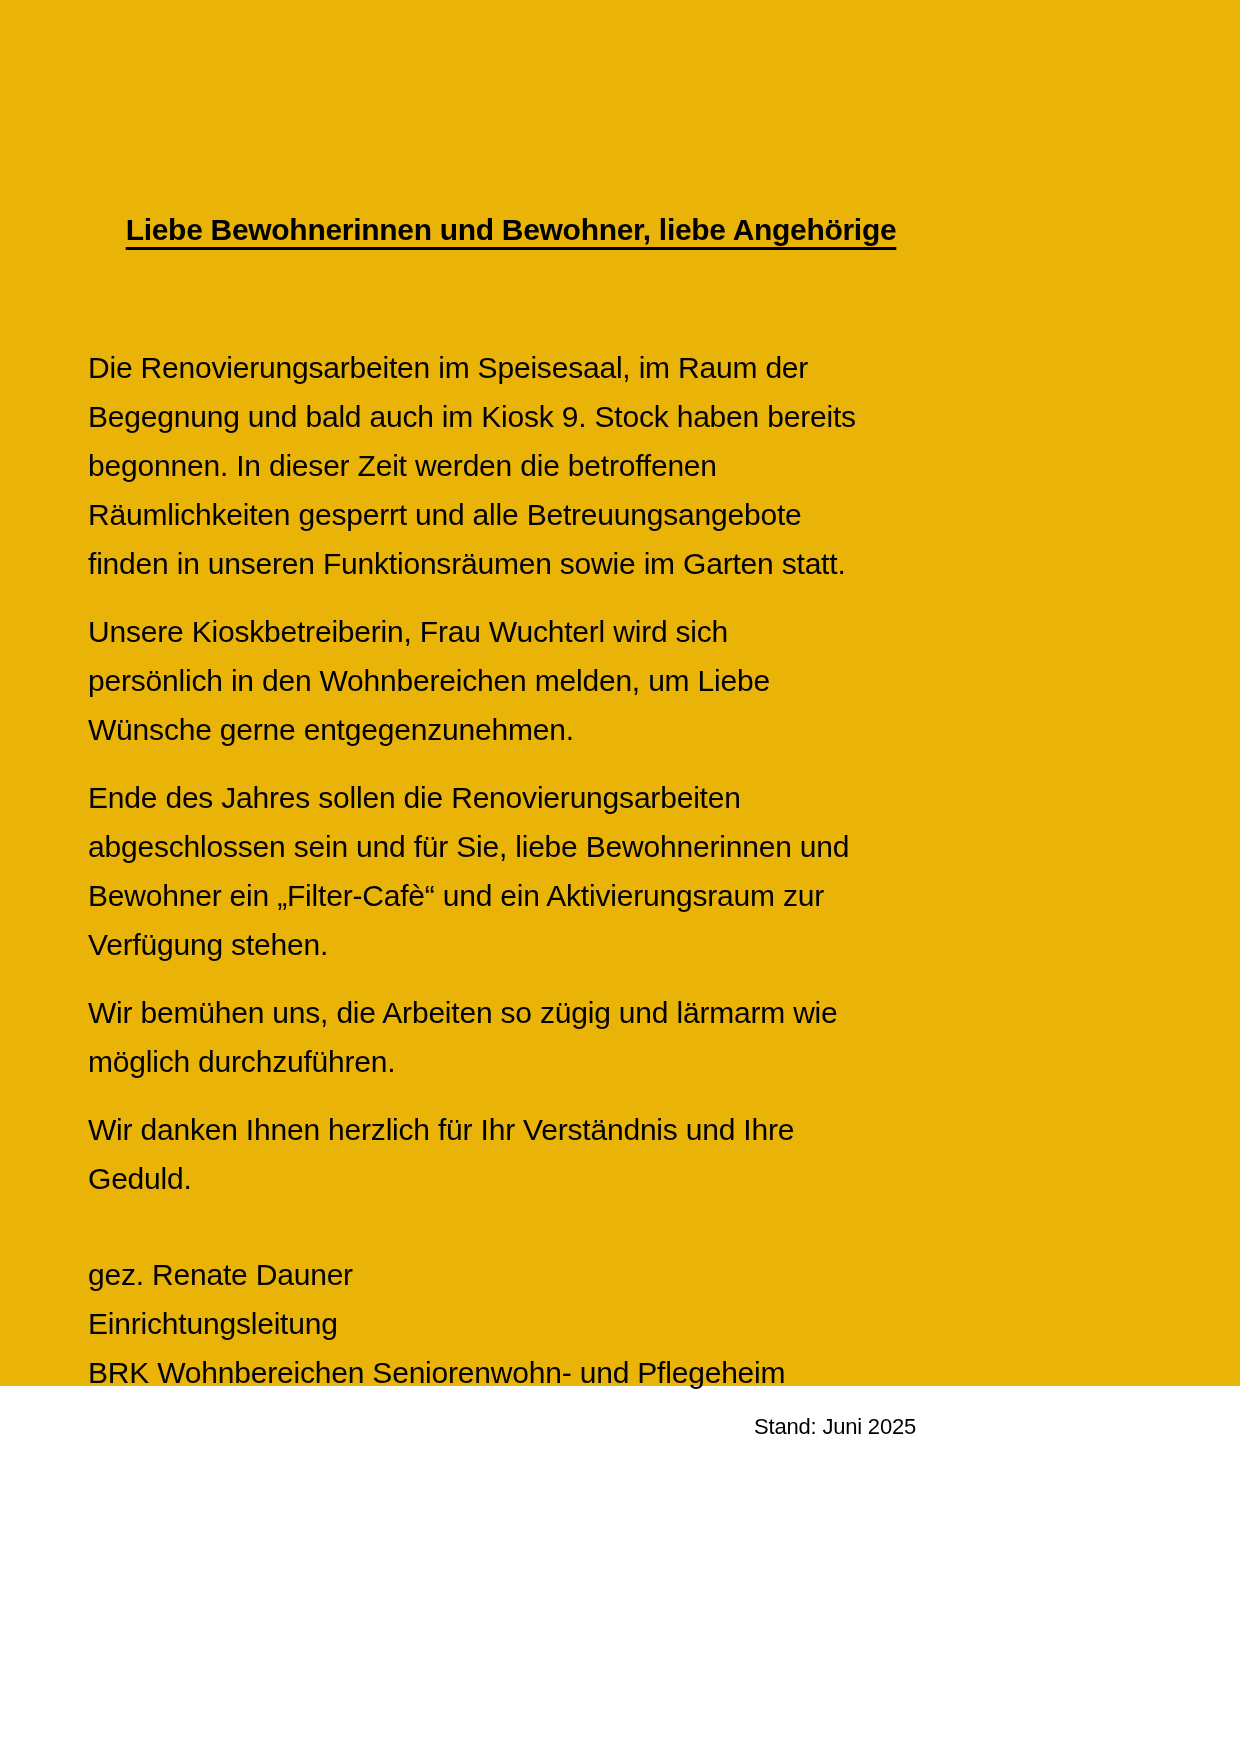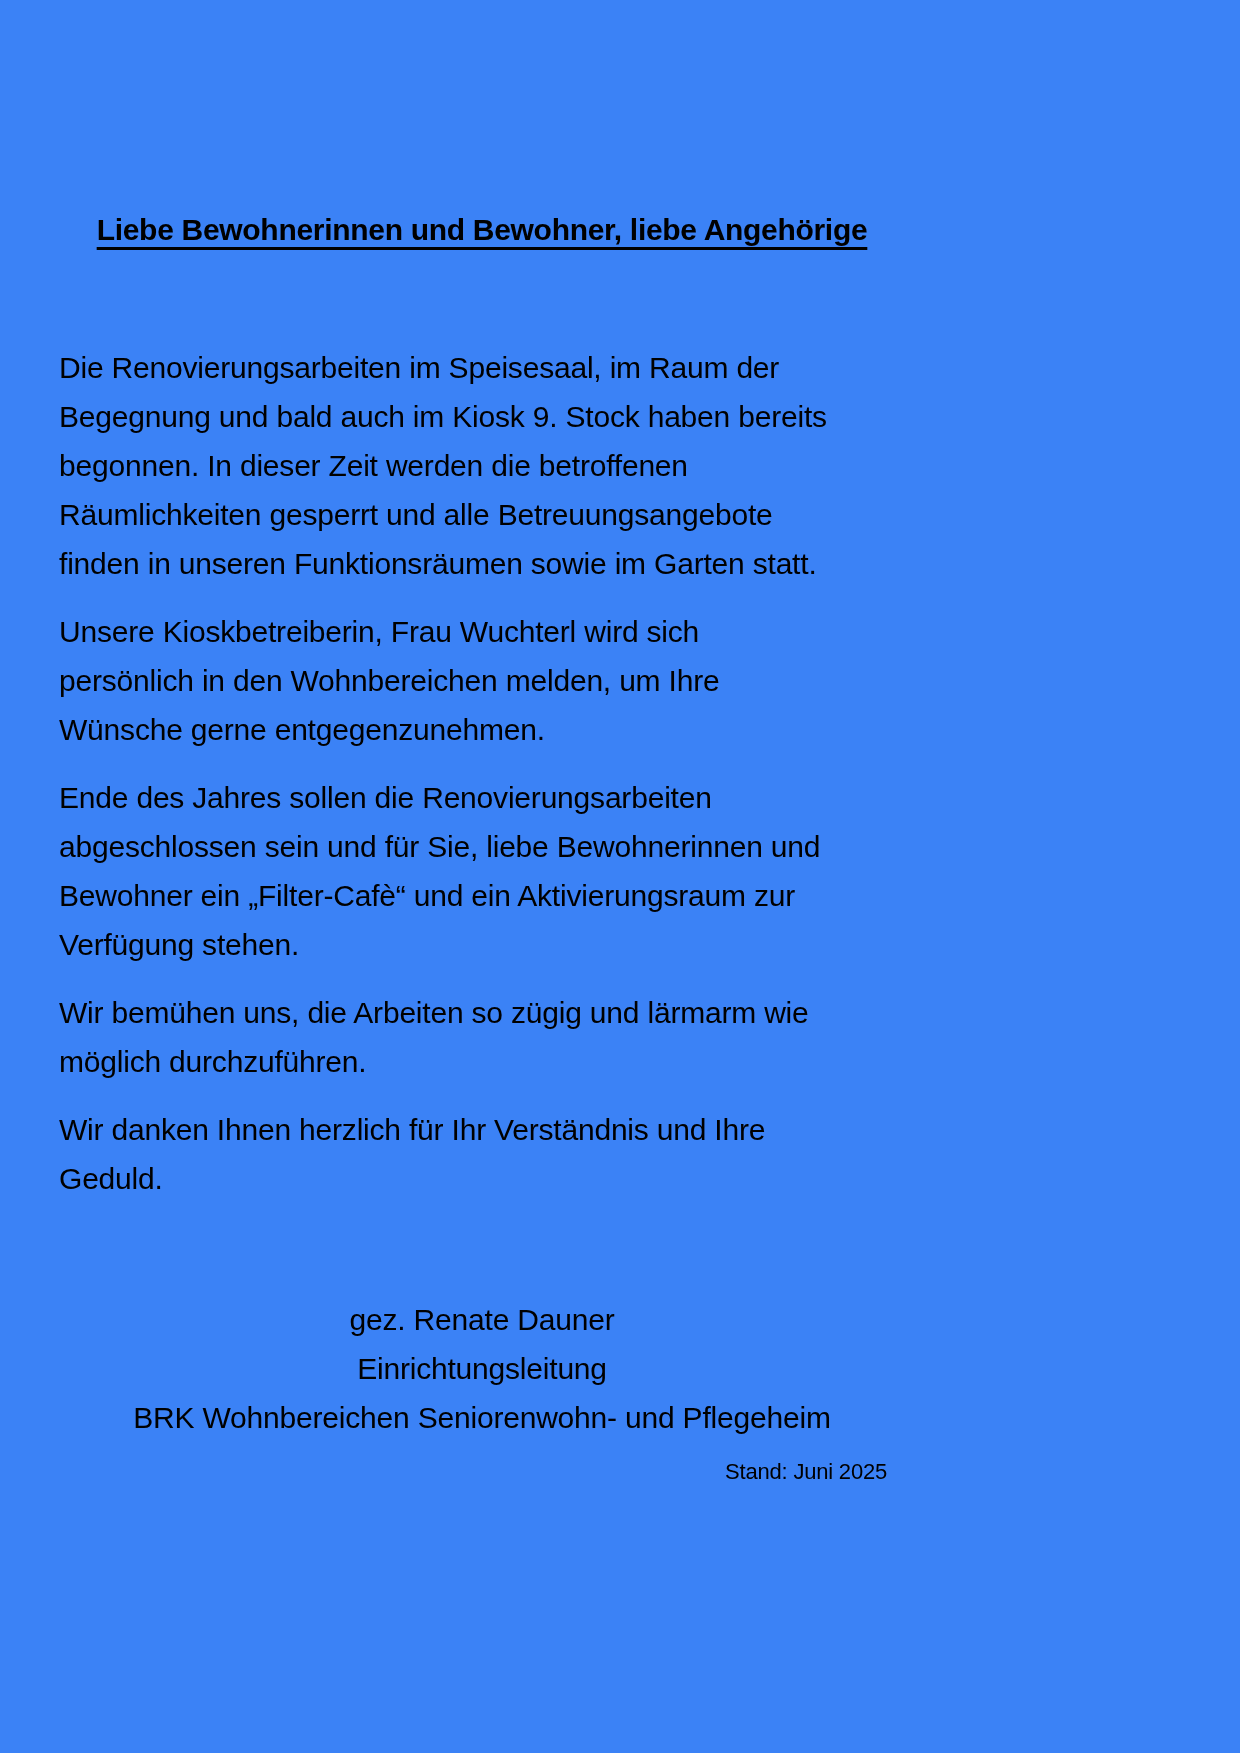--- a/index.html
+++ b/index.html
@@ -12,23 +12,23 @@
     font-family: "Liberation Sans", sans-serif;
     color: #000000;
     width: 1240px;
     height: 1753px;
     position: relative;
     overflow: hidden;
   }
   .page {
     box-sizing: border-box;
     width: 1240px;
-    height: 1753px;
-    padding: 205px 0 0 59px;
-    background: #3b82f6;
+    height: 1386px;
+    padding: 205px 0 0 88px;
+    background: #eab308;
   }
   .content {
     width: 846px;
   }
   .heading {
     margin: 0;
     font-size: 30px;
     font-weight: 700;
     line-height: 50px;
     letter-spacing: -0.3px;
@@ -44,25 +44,24 @@
     margin-top: 88px;
     font-size: 30px;
     line-height: 49px;
     letter-spacing: -0.2px;
   }
   .body-text p {
     margin: 0 0 19px 0;
     white-space: pre-line;
   }
   .signature {
-    margin-top: 92px;
+    margin-top: 47px;
     font-size: 30px;
     line-height: 49px;
     letter-spacing: -0.2px;
-    text-align: center;
   }
   .version-note {
     margin-top: 16px;
     font-size: 22px;
     line-height: 28px;
     letter-spacing: -0.2px;
     text-align: right;
     padding-right: 18px;
   }
 </style>
@@ -76,21 +75,21 @@
       <span class="hl">Liebe Bewohnerinnen und Bewohner, liebe Angehörige</span>
     </h1>
 
     <div class="body-text">
       <p>Die Renovierungsarbeiten im Speisesaal, im Raum der
 Begegnung und bald auch im Kiosk 9. Stock haben bereits
 begonnen. In dieser Zeit werden die betroffenen
 Räumlichkeiten gesperrt und alle Betreuungsangebote
 finden in unseren Funktionsräumen sowie im Garten statt.</p>
       <p>Unsere Kioskbetreiberin, Frau Wuchterl wird sich
-persönlich in den Wohnbereichen melden, um Ihre
+persönlich in den Wohnbereichen melden, um Liebe
 Wünsche gerne entgegenzunehmen.</p>
       <p>Ende des Jahres sollen die Renovierungsarbeiten
 abgeschlossen sein und für Sie, liebe Bewohnerinnen und
 Bewohner ein „Filter-Cafè“ und ein Aktivierungsraum zur
 Verfügung stehen.</p>
       <p>Wir bemühen uns, die Arbeiten so zügig und lärmarm wie
 möglich durchzuführen.</p>
       <p>Wir danken Ihnen herzlich für Ihr Verständnis und Ihre
 Geduld.</p>
     </div>

